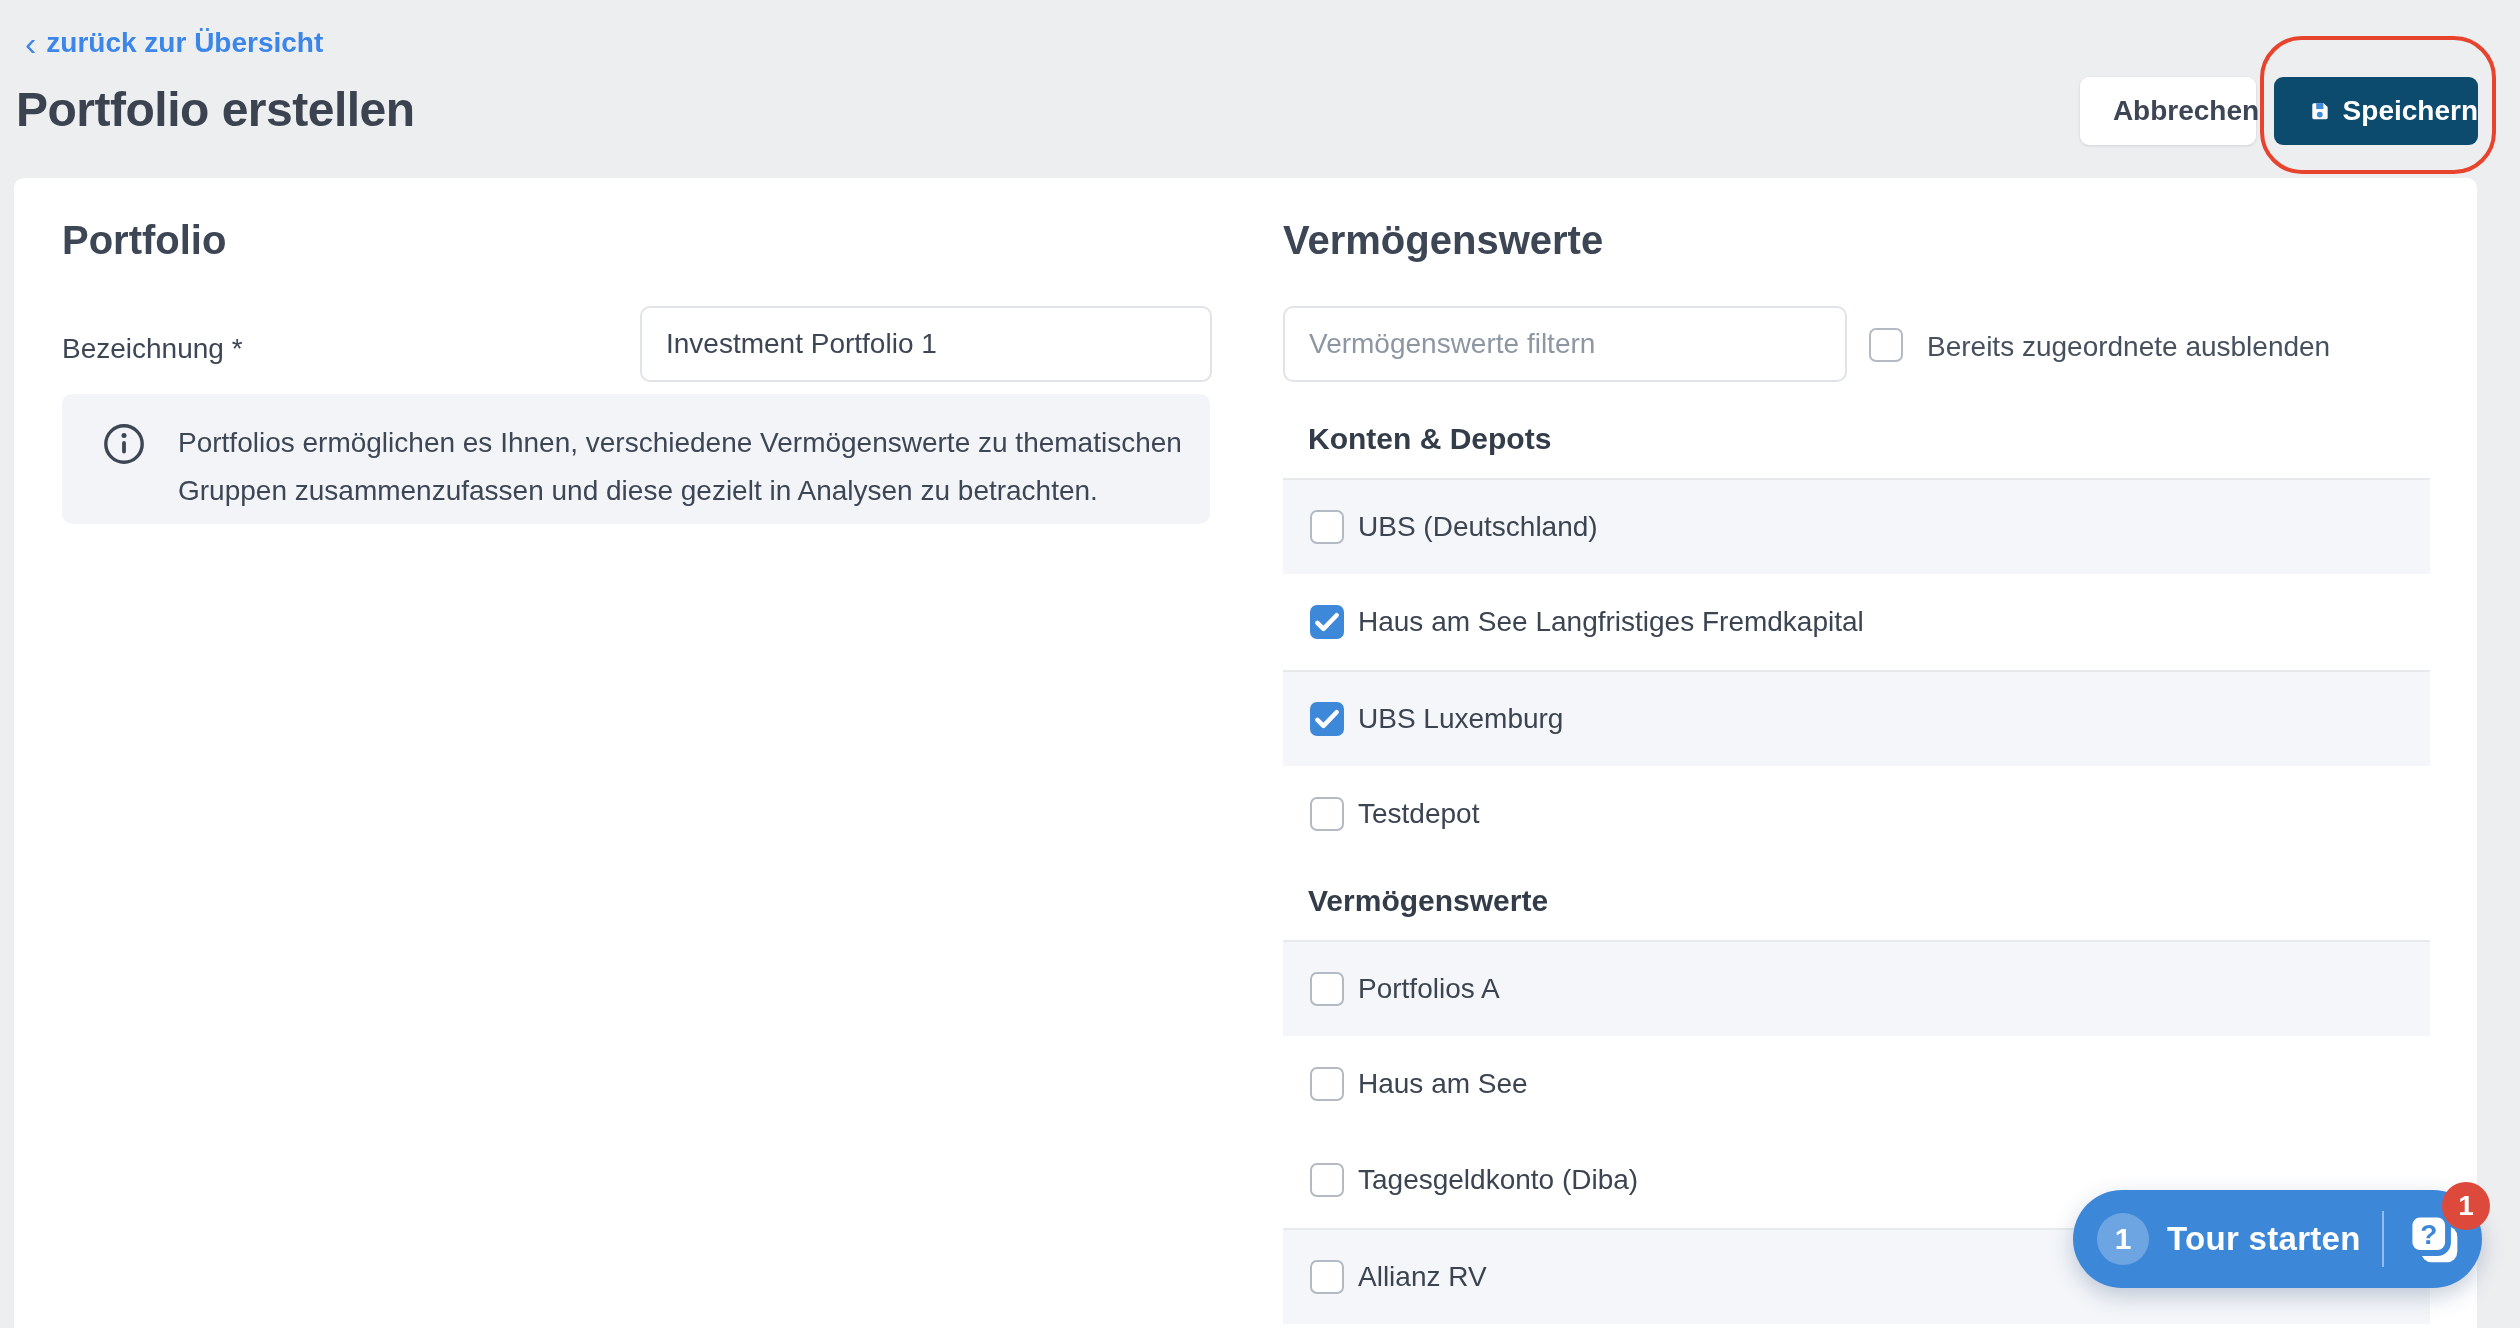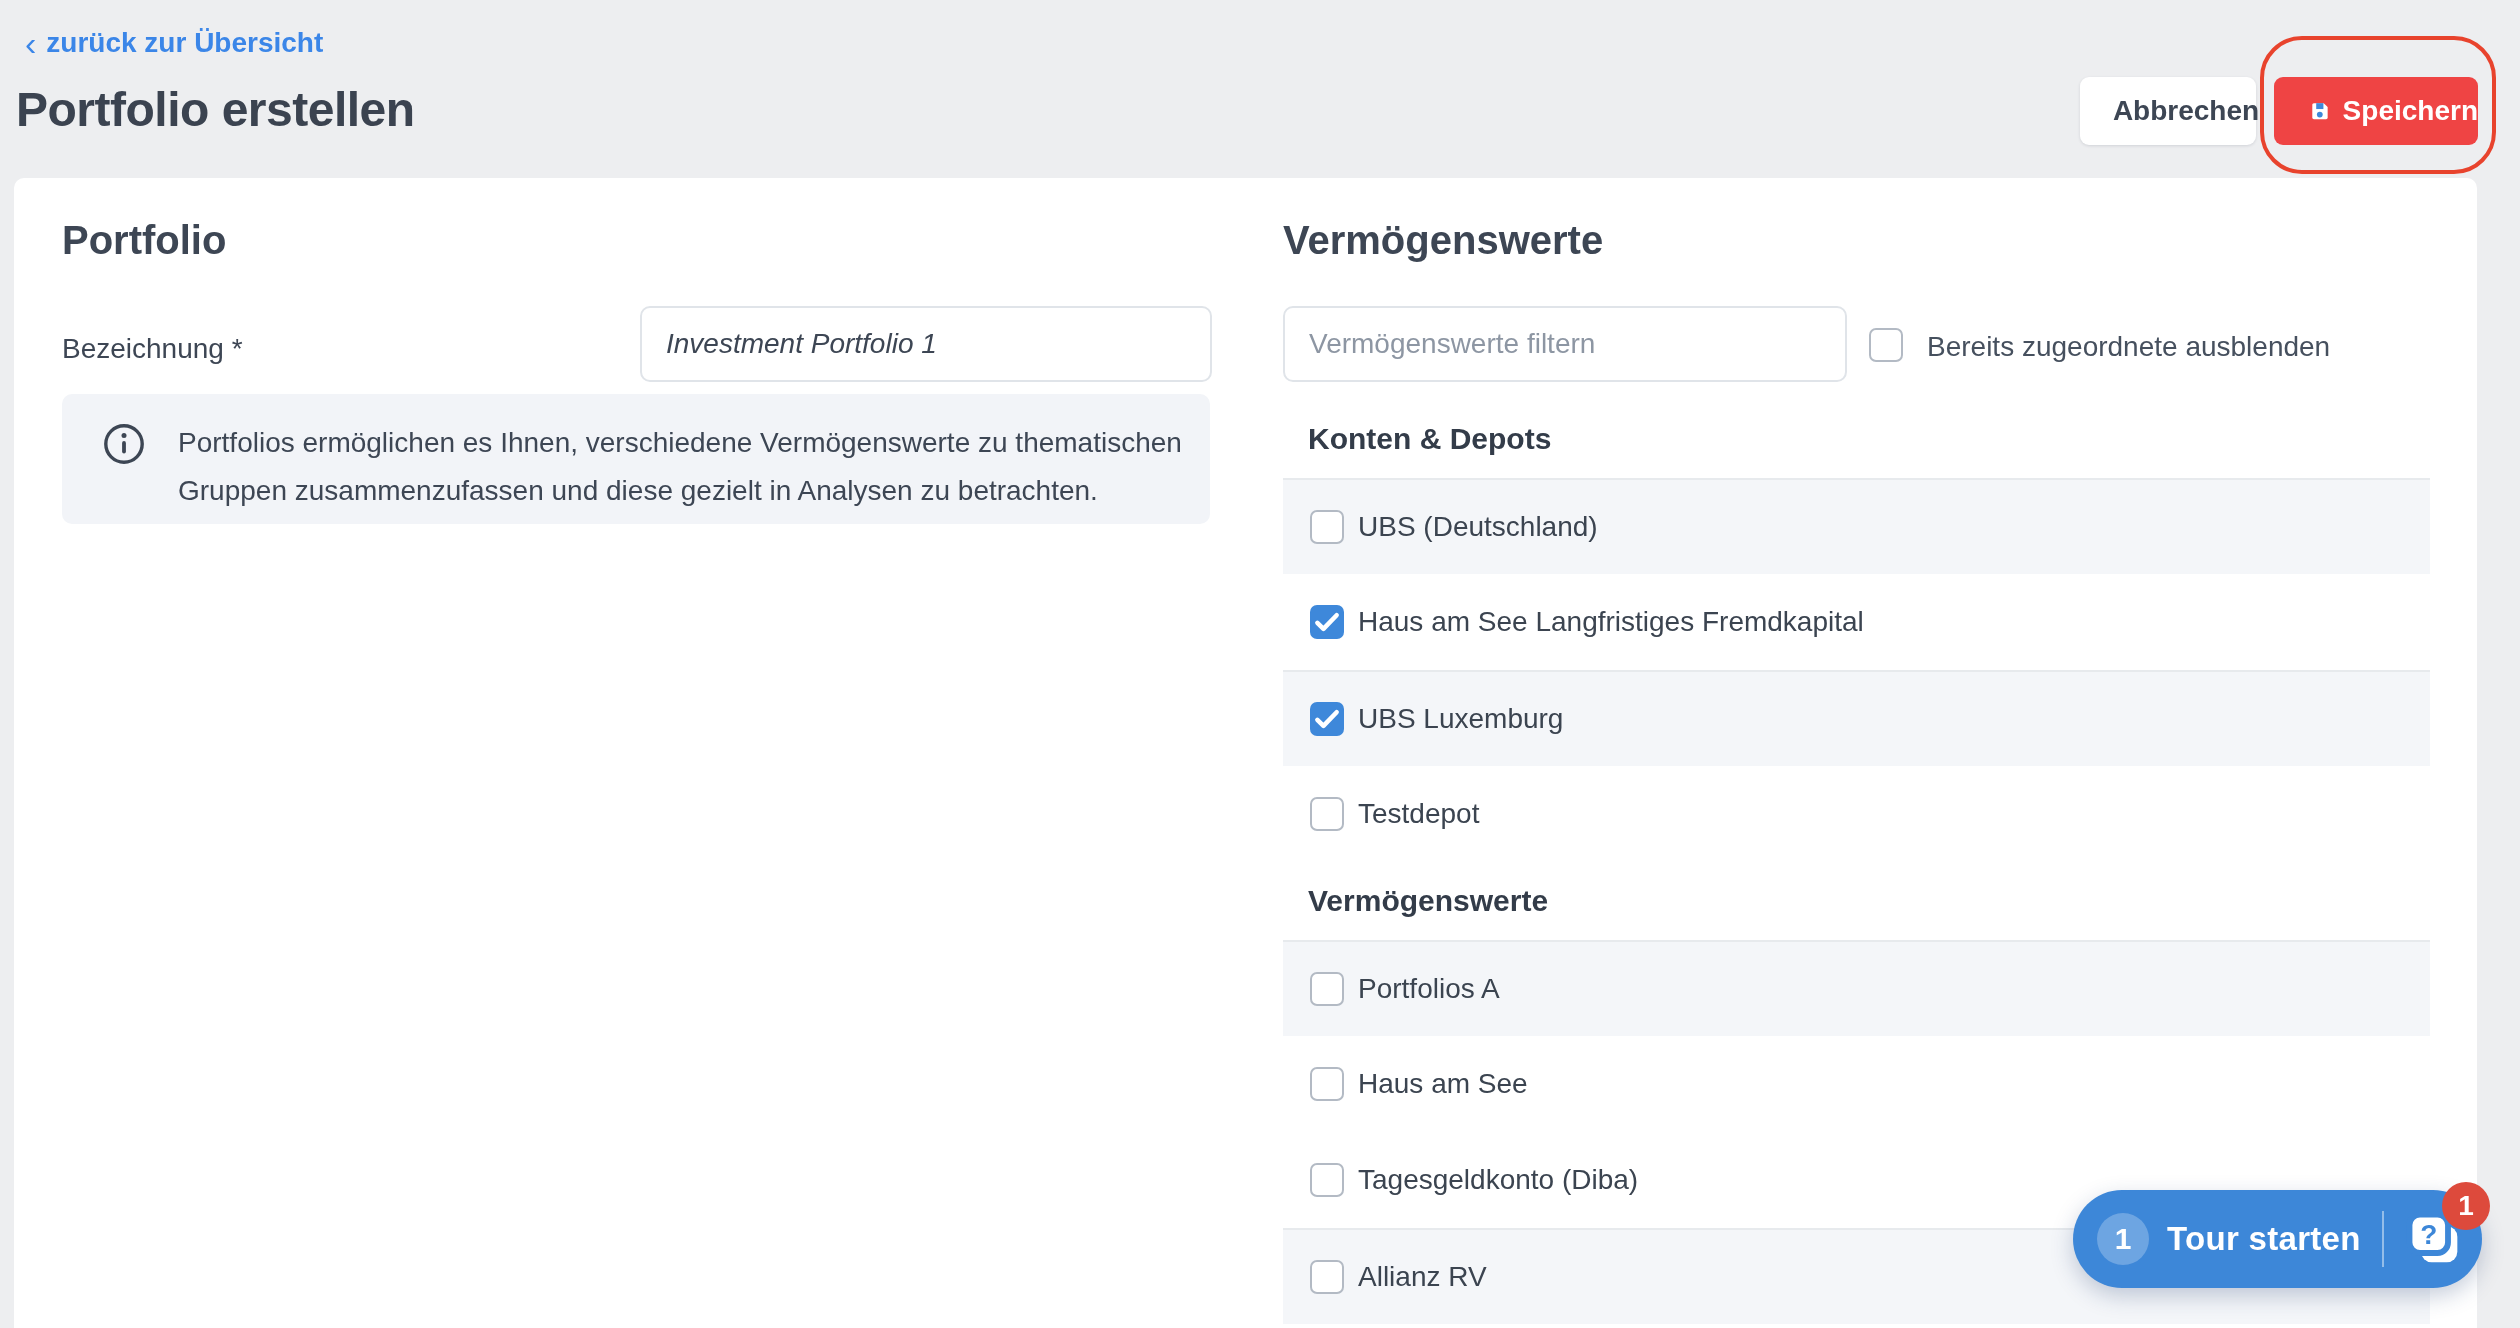--- a/index.html
+++ b/index.html
@@ -26,21 +26,21 @@
   .btn {
     position:absolute; top:77px; height:68px;
     display:flex; align-items:center; justify-content:center; gap:13px;
     border:none; border-radius:9px; font-family:inherit;
     font-size:28px; font-weight:700; cursor:pointer;padding-left:36px;
   }
   .btn-cancel {
     left:2080px; width:176px; background:#ffffff; color:#3d4654;
     box-shadow:0 1px 3px rgba(40,50,70,.14);
   }
-  .btn-save { left:2274px; width:204px; background:#ef4444; color:#ffffff; }
+  .btn-save { left:2274px; width:204px; background:#0c4a6e; color:#ffffff; }
   .save-annotation {
     position:absolute; left:2260px; top:36px; width:236px; height:138px;
     border:4px solid #e8432d; border-radius:42px;
     pointer-events:none; z-index:6;
   }
 
   
   .card {
     position:absolute; left:14px; top:178px; width:2463px; height:1170px;
     background:#ffffff; border-radius:10px;
@@ -49,21 +49,21 @@
   .title-portfolio { left:48px; }
   .title-assets { left:1269px; }
 
   .field-label { position:absolute; left:48px; top:155px; font-size:28px; color:#3d4654; }
   .text-input {
     position:absolute; top:128px; height:76px;
     border:2px solid #e0e4e9; border-radius:10px; background:#fff;
     font-family:inherit; font-size:28px; color:#3d4654; padding:0 24px;
     outline:none;
   }
-  .name-input { left:626px; width:572px;font-style:italic; }
+  .name-input { left:626px; width:572px; }
   .filter-input { left:1269px; width:564px; }
   .filter-input::placeholder, .name-input::placeholder { color:#8d96a3; }
 
   .info-box {
     position:absolute; left:48px; top:216px; width:1148px; height:130px;
     background:#f2f4f8; border-radius:10px;
   }
   .info-icon { position:absolute; left:41px; top:29px; width:42px; height:42px; }
   .info-text {
     position:absolute; left:116px; top:25px; width:1010px;

